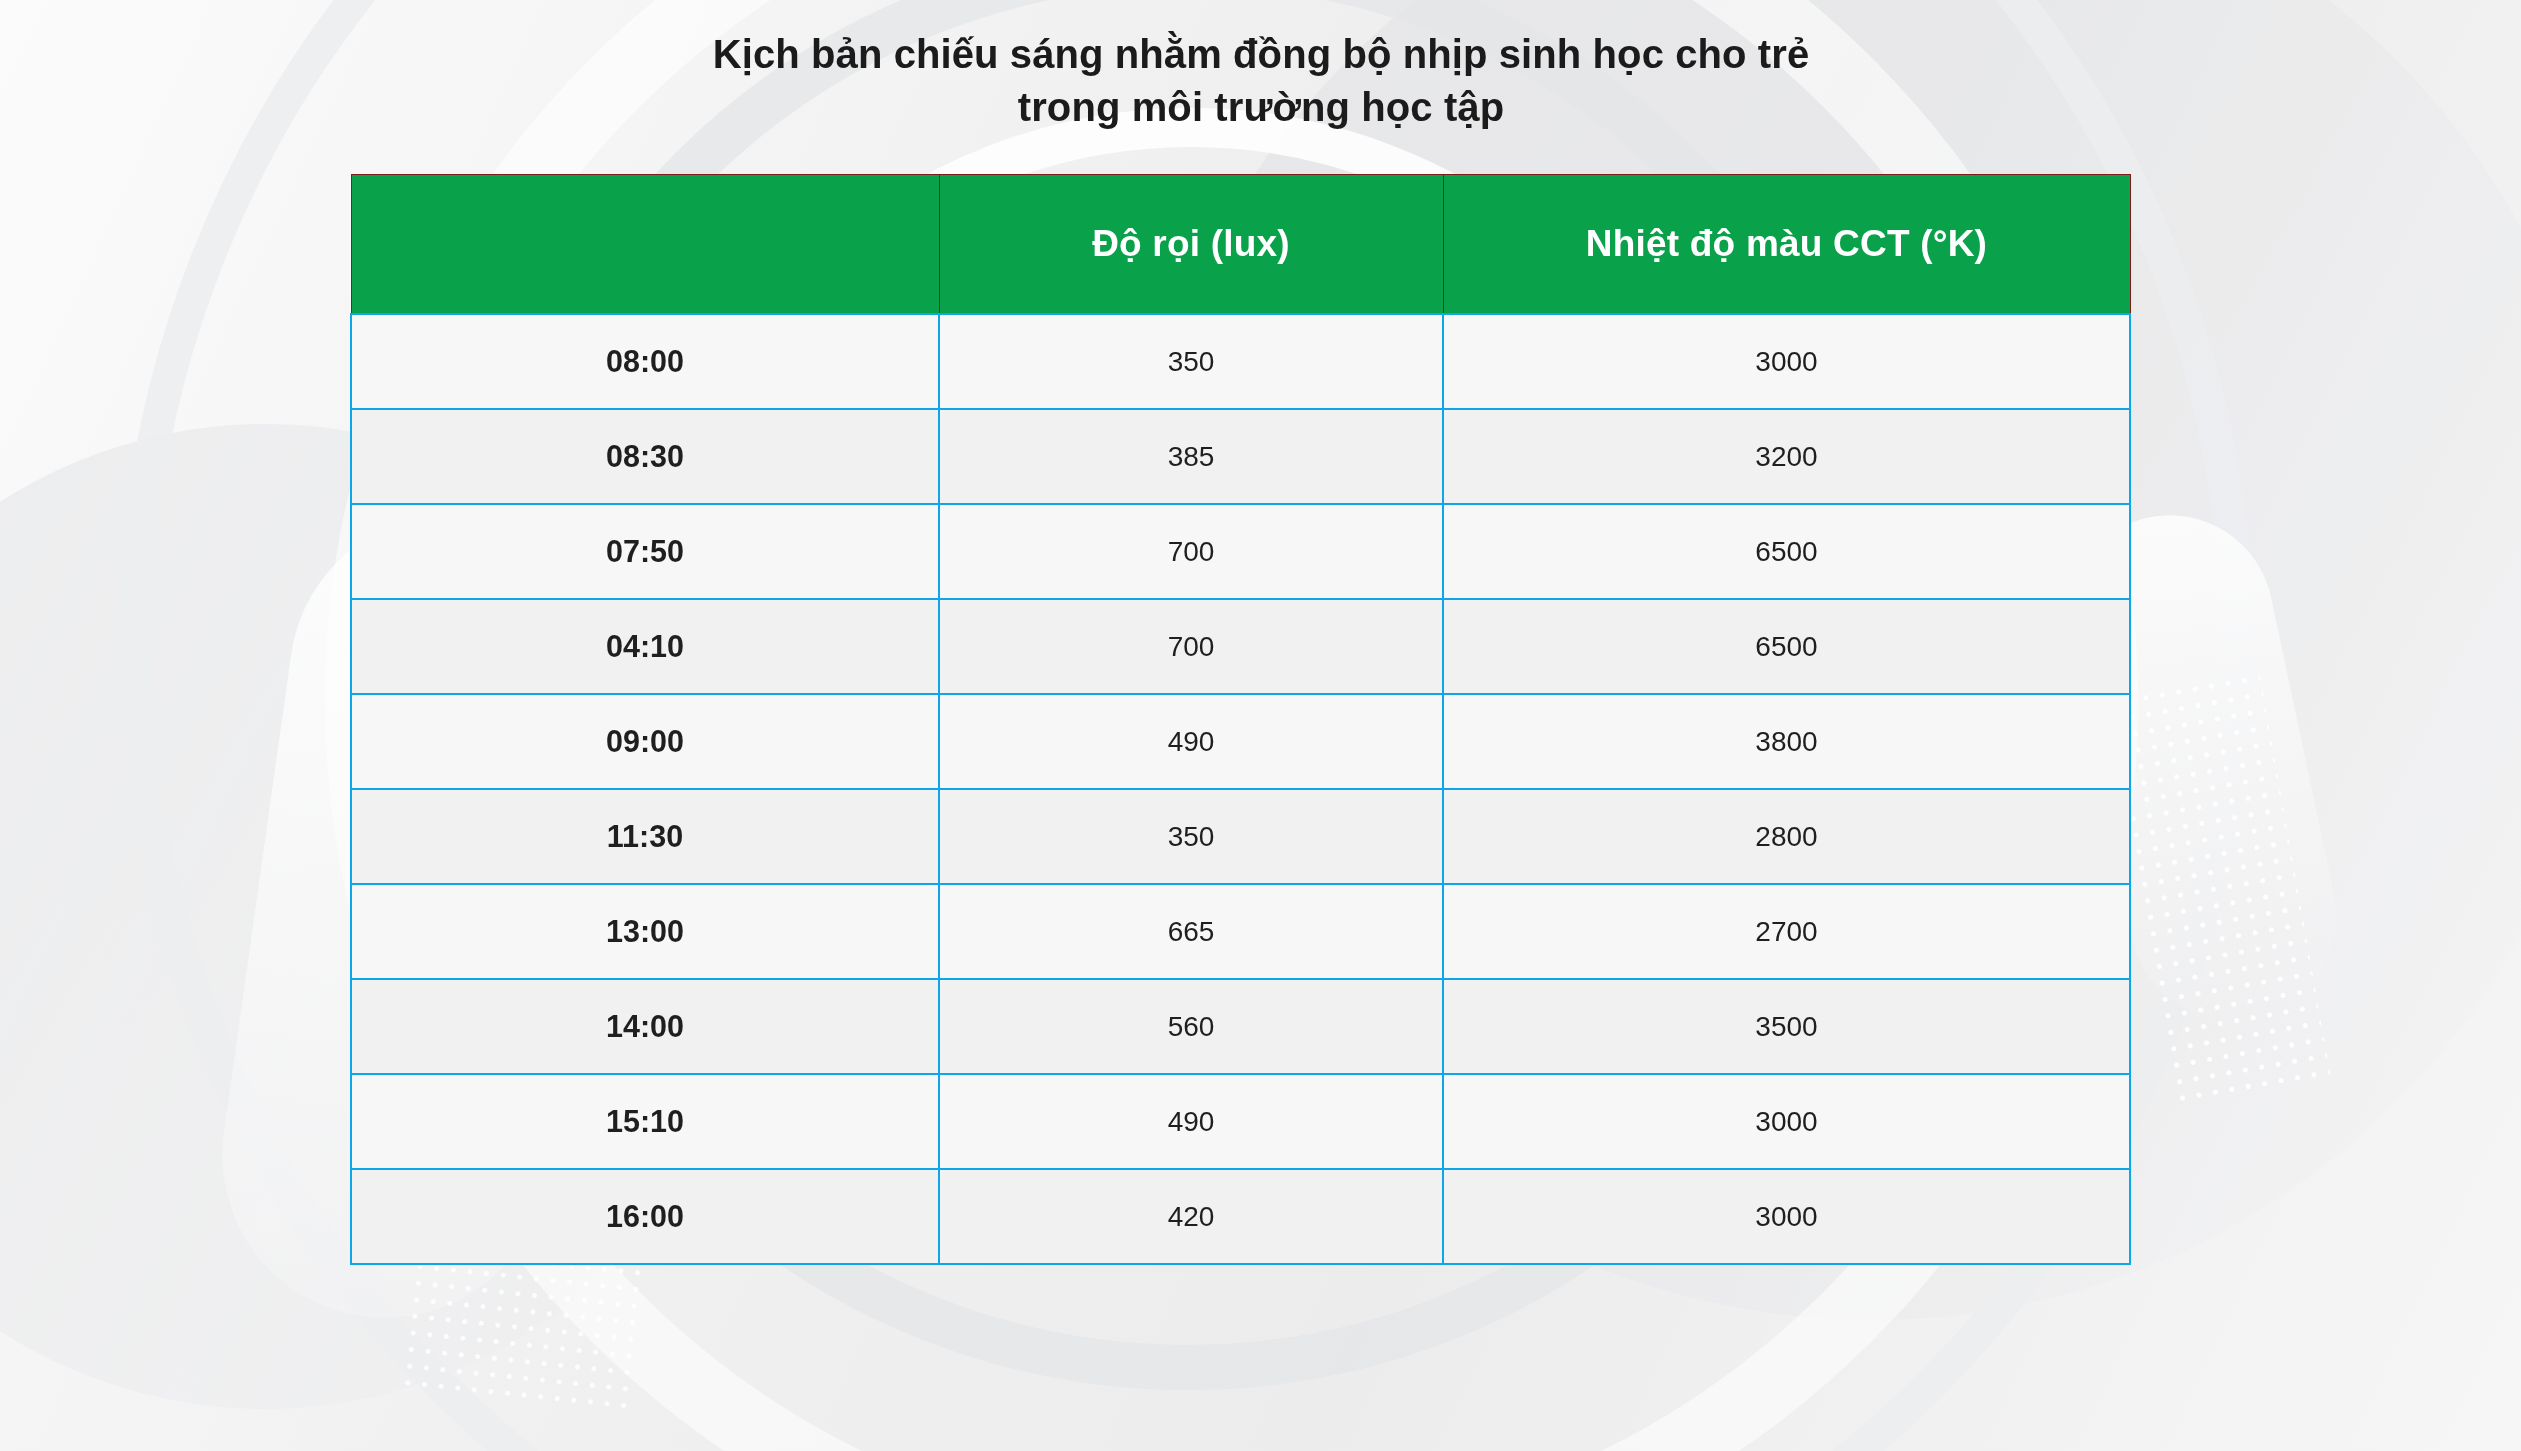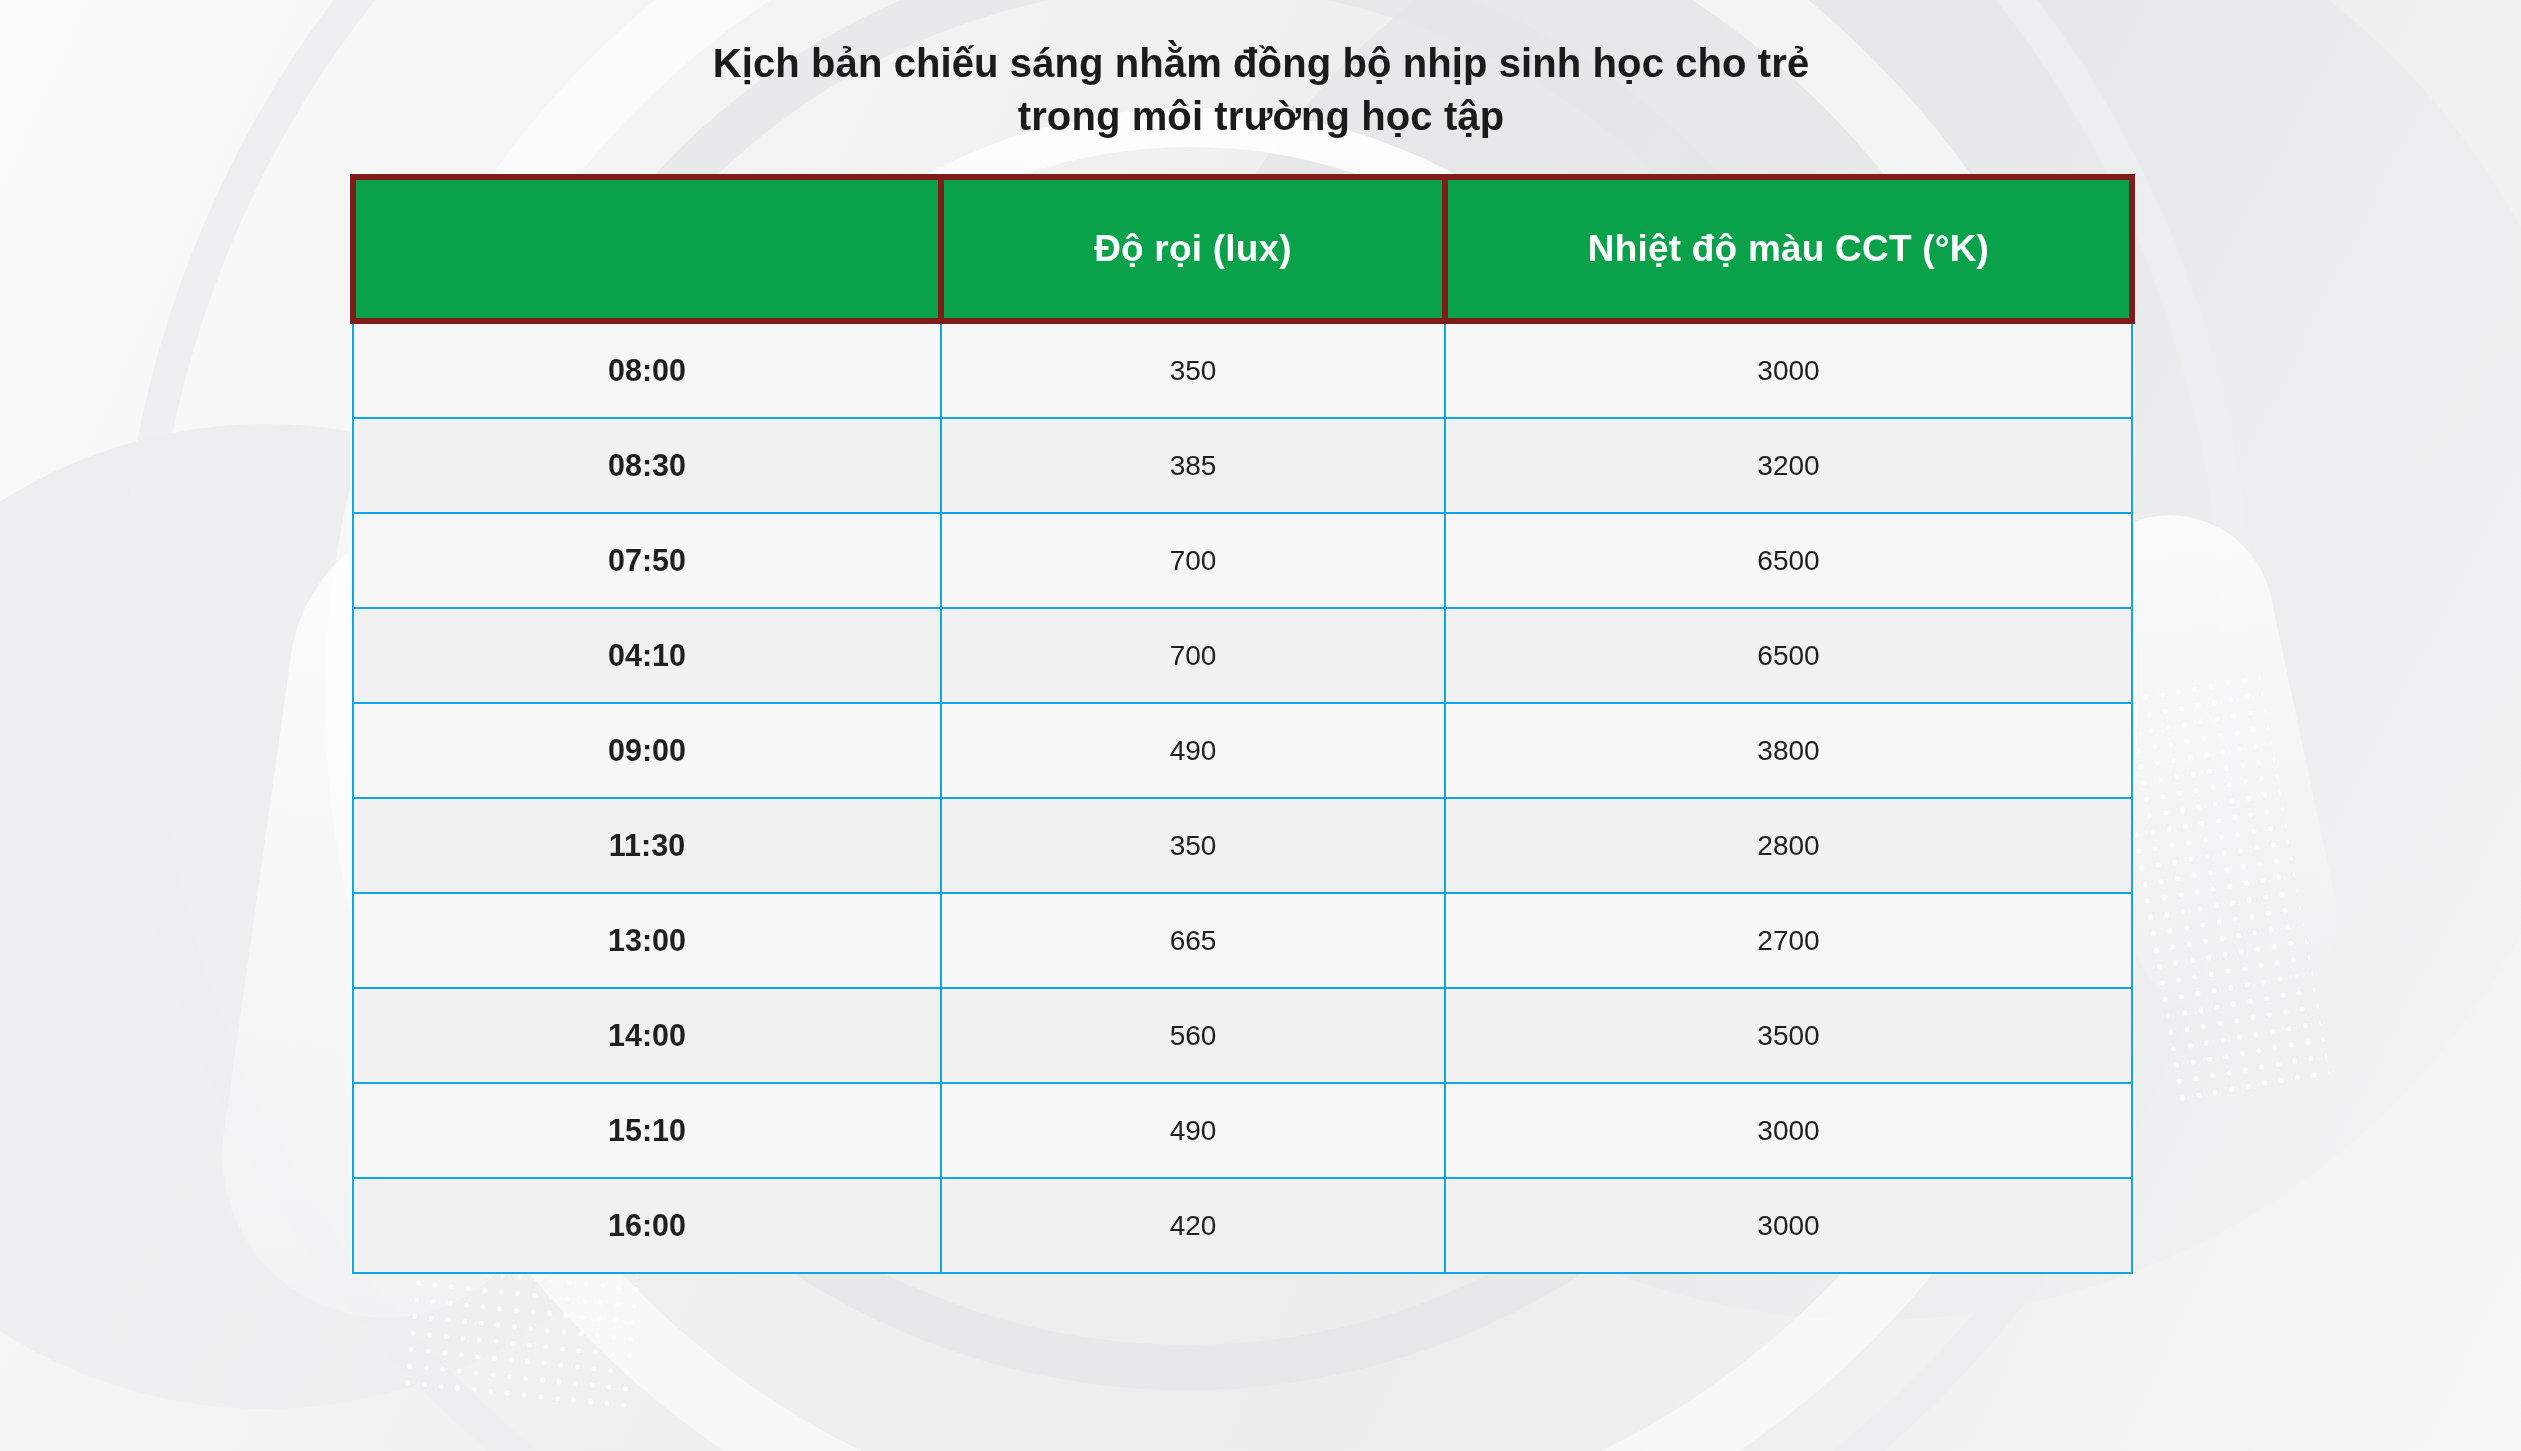--- a/index.html
+++ b/index.html
@@ -106,21 +106,21 @@
   }
 
   
   .page {
     position: relative;
     width: 100%;
     height: 100%;
   }
   .title {
     position: absolute;
-    top: 37px;
+    top: 28px;
     left: 0;
     right: 0;
     text-align: center;
     font-size: 40px;
     font-weight: bold;
     color: #1b1b1b;
     line-height: 1.32;
     letter-spacing: 0.1px;
   }
   .title .line {
@@ -139,21 +139,21 @@
   table.lighting-table col.c-time  { width: 588px; }
   table.lighting-table col.c-lux   { width: 504px; }
   table.lighting-table col.c-cct   { width: 687px; }
 
   table.lighting-table thead th {
     background: #0aa14b;
     color: #ffffff;
     font-size: 37px;
     font-weight: bold;
     height: 136px;
-    border: 6px solid #7f1d1d;
+    border: 1px solid #7f1d1d;
     letter-spacing: 0.2px;
   }
   table.lighting-table tbody td {
     border: 2px solid #0ea5e9;
     height: 91px;
     text-align: center;
     color: #1f1f1f;
     background: #f7f7f8;
   }
   table.lighting-table tbody td.time {

